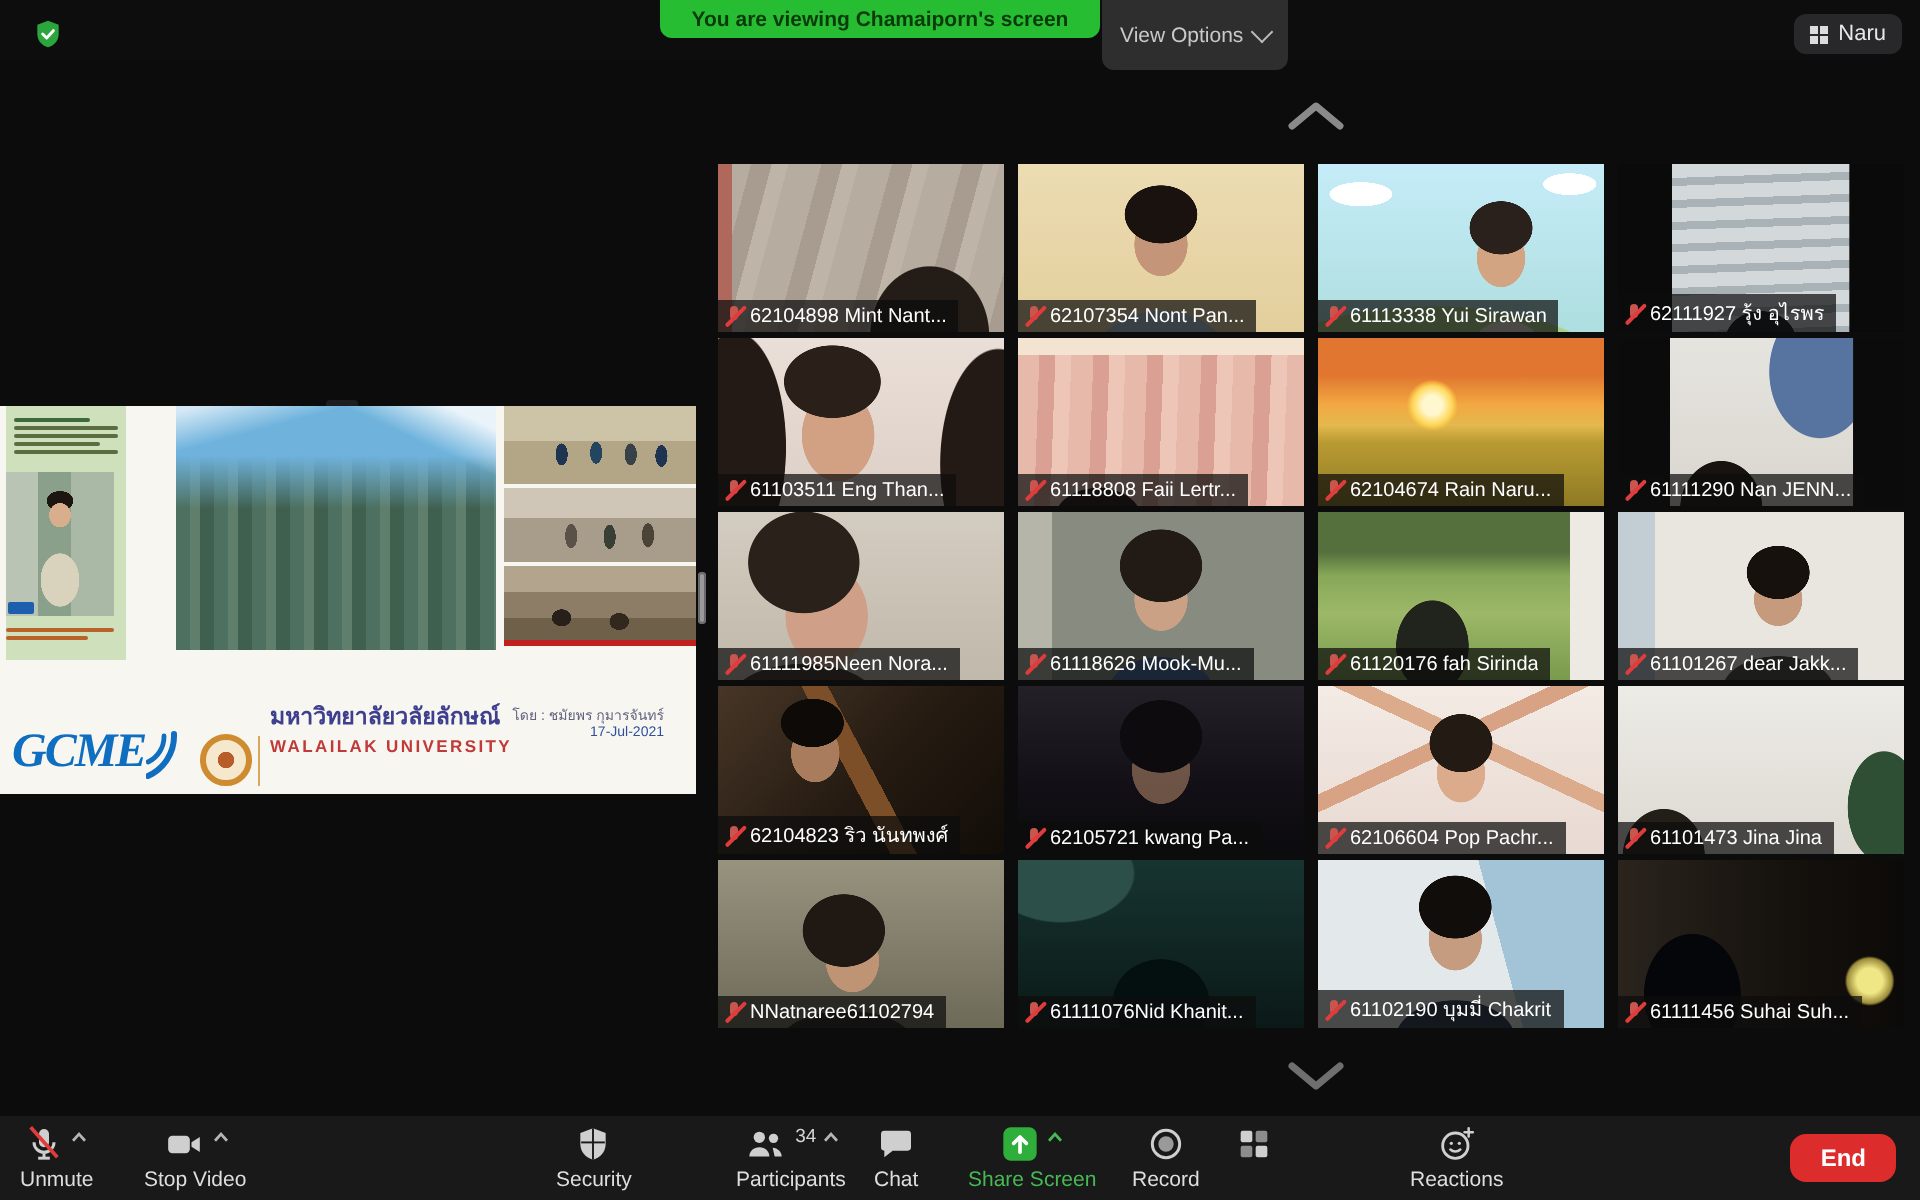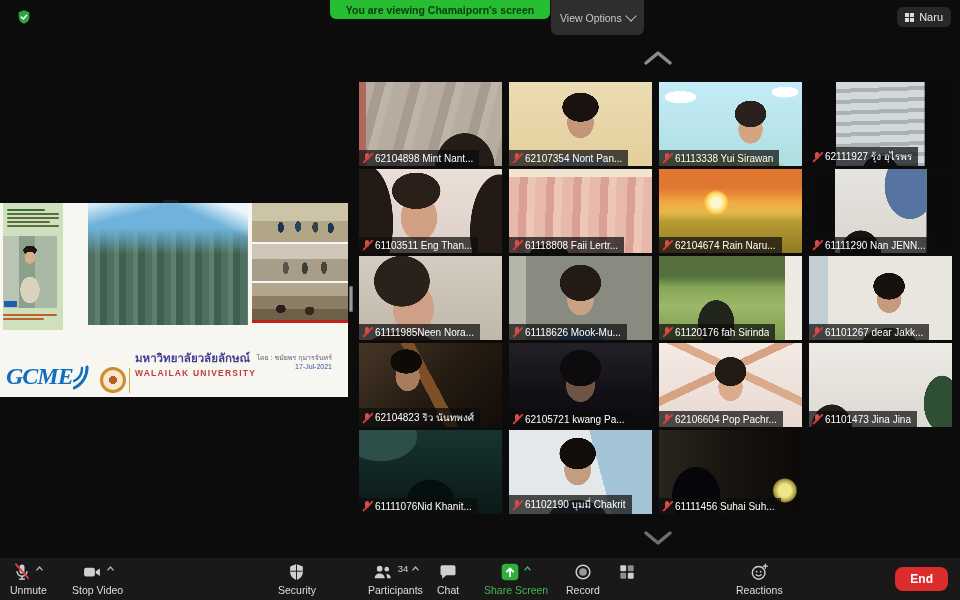--- a/index.html
+++ b/index.html
@@ -358,20 +358,26 @@
           <span class="micx"></span>
           <span class="nm">62106604 Pop Pachr...</span>
         </div>
       </div>
     <div class="tile v16">
         <div class="tag">
           <span class="micx"></span>
           <span class="nm">61101473 Jina Jina</span>
         </div>
       </div>
+    <div class="tile v17">
+        <div class="tag">
+          <span class="micx"></span>
+          <span class="nm">NNatnaree61102794</span>
+        </div>
+      </div>
     <div class="tile v18">
         <div class="tag">
           <span class="micx"></span>
           <span class="nm">61111076Nid Khanit...</span>
         </div>
       </div>
     <div class="tile v19">
         <div class="tag">
           <span class="micx"></span>
           <span class="nm">61102190 บุมมี่ Chakrit</span>
@@ -487,21 +493,21 @@
         <svg width="20" height="20" viewBox="0 0 24 24">
           <rect x="4" y="4" width="7" height="7" rx="1.2" fill="#cfcfcf"></rect>
           <rect x="13" y="4" width="7" height="7" rx="1.2" fill="#8d8d8d"></rect>
           <rect x="4" y="13" width="7" height="7" rx="1.2" fill="#8d8d8d"></rect>
           <rect x="13" y="13" width="7" height="7" rx="1.2" fill="#cfcfcf"></rect>
         </svg>
       </div>
       <div class="lbl">Breakout Rooms</div>
     </div>
 
-    <div class="tb" style="left:736px;">
+    <div class="tb" style="left:705px;">
       <div class="iconrow">
         <svg width="21" height="20" viewBox="0 0 24 24">
           <circle cx="11" cy="13" r="7.6" fill="none" stroke="#cfcfcf" stroke-width="1.7"></circle>
           <circle cx="8.6" cy="11.6" r="1" fill="#cfcfcf"></circle>
           <circle cx="13.4" cy="11.6" r="1" fill="#cfcfcf"></circle>
           <path d="M8 15.3c1.7 1.5 4.3 1.5 6 0" stroke="#cfcfcf" stroke-width="1.5" fill="none" stroke-linecap="round"></path>
           <path d="M19 2.5v5M16.5 5h5" stroke="#cfcfcf" stroke-width="1.5" stroke-linecap="round"></path>
         </svg>
       </div>
       <div class="lbl">Reactions</div>

